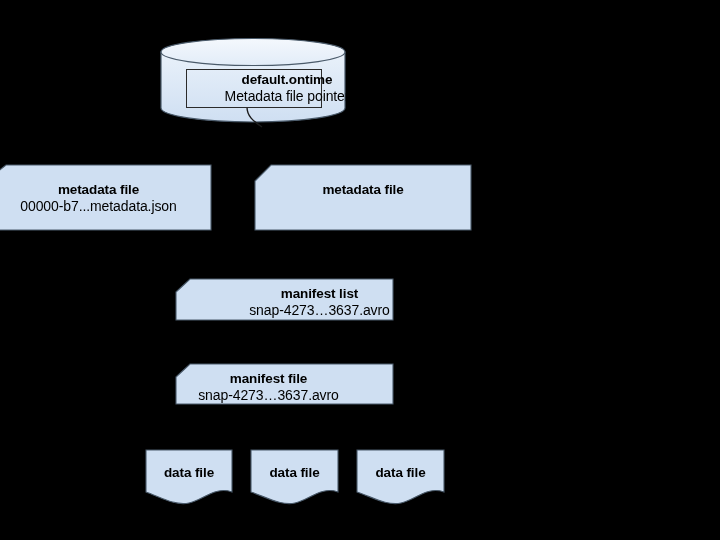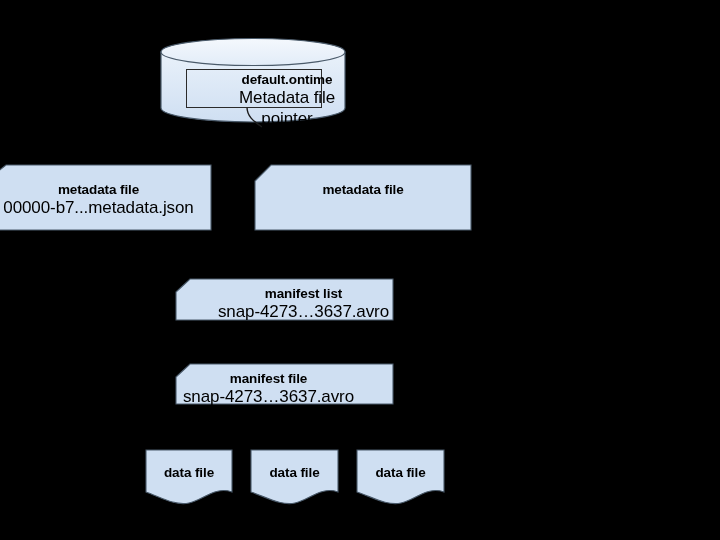--- a/index.html
+++ b/index.html
@@ -24,21 +24,21 @@
     line-height: 1.22;
     pointer-events: none;
   }
   .title-line {
     font-weight: bold;
     font-size: 13.5px;
     letter-spacing: -0.1px;
   }
   .sub-line {
     font-weight: normal;
-    font-size: 17px;
+    font-size: 14px;
     letter-spacing: -0.1px;
   }
   .svg-layer {
     position: absolute;
     left: 0;
     top: 0;
     width: 720px;
     height: 540px;
   }
   .db-inner-box {
@@ -104,21 +104,21 @@
 
   <div class="node-label" style="left:-14px; top:182px; width:225px;">
     <div class="title-line">metadata file</div>
     <div class="sub-line">00000-b7...metadata.json</div>
   </div>
 
   <div class="node-label" style="left:255px; top:182px; width:216px;">
     <div class="title-line">metadata file</div>
   </div>
 
-  <div class="node-label" style="left:176px; top:286px; width:255px;">
+  <div class="node-label" style="left:192px; top:286px; width:255px;">
     <div class="title-line">manifest list</div>
     <div class="sub-line">snap-4273…3637.avro</div>
   </div>
 
   <div class="node-label" style="left:176px; top:371px; width:185px;">
     <div class="title-line">manifest file</div>
     <div class="sub-line">snap-4273…3637.avro</div>
   </div>
 
   <div class="node-label" style="left:146px; top:465px; width:86px;">

